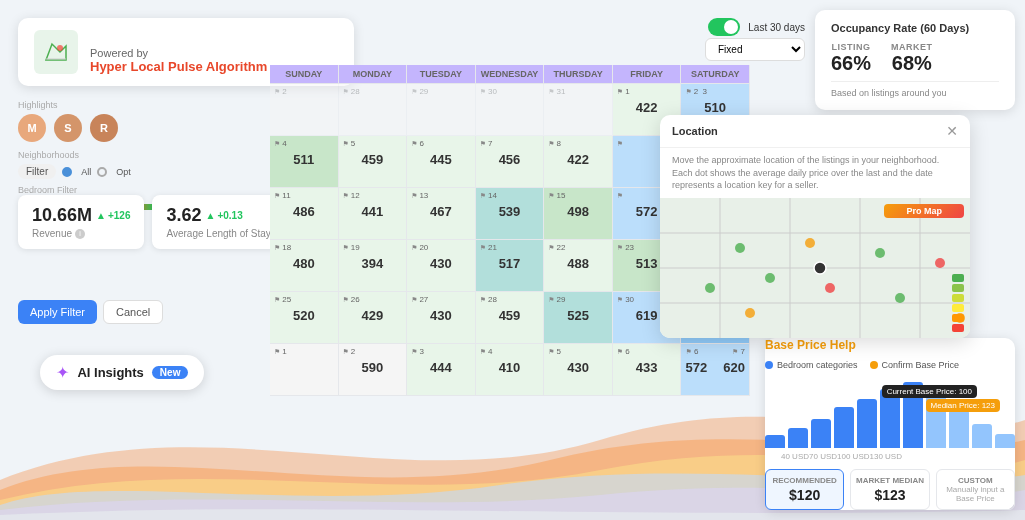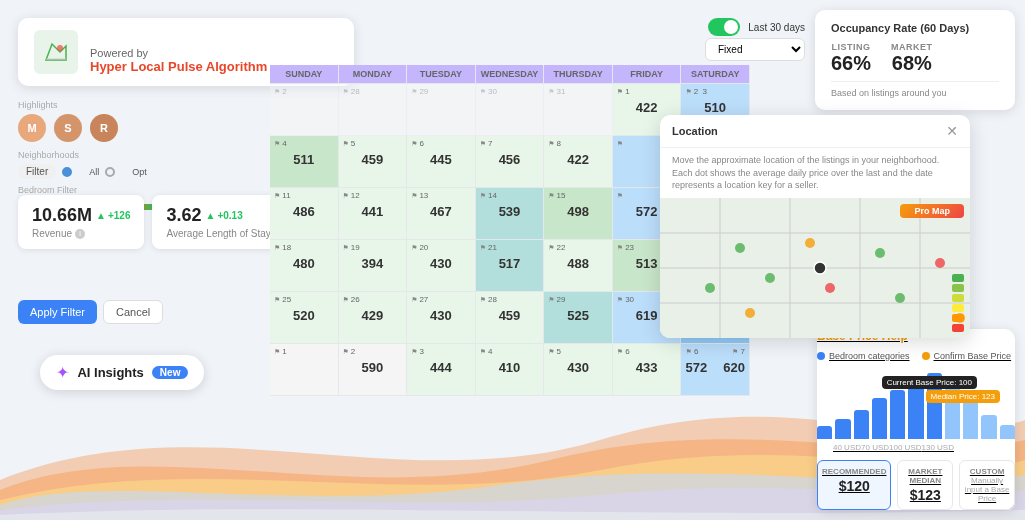--- a/index.html
+++ b/index.html
@@ -91,21 +91,21 @@
     .filter-tag {
       background: #f0f0f0;
       border-radius: 12px;
       padding: 2px 8px;
       font-size: 10px;
       color: #555;
     }
     .radio-item {
       display: flex;
       align-items: center;
-      gap: 17px;
+      gap: 9px;
       font-size: 10px;
       color: #555;
     }
     .radio-dot {
       width: 10px;
       height: 10px;
       border-radius: 50%;
       border: 2px solid #aaa;
     }
     .radio-dot.active { border-color: #4a90d9; background: #4a90d9; }
@@ -416,21 +416,21 @@
       position: relative;
       overflow: hidden;
     }
     .popup-pro-badge {
       position: absolute;
       top: 6px;
       right: 6px;
       background: linear-gradient(135deg, #f59e0b, #ef4444);
       color: white;
       border-radius: 4px;
-      padding: 2px 14px;
+      padding: 2px 22px;
       font-size: 9px;
       font-weight: 700;
     }
     .map-legend {
       position: absolute;
       right: 6px;
       bottom: 6px;
       display: flex;
       flex-direction: column;
       gap: 2px;
@@ -443,22 +443,21 @@
 
     
     .base-price-card {
       position: absolute;
       bottom: 10px;
       right: 10px;
       background: white;
       border-radius: 10px;
       box-shadow: 0 2px 12px rgba(0,0,0,0.12);
       z-index: 10;
-      width: 198px;
-      text-decoration: underline;
+      width: 250px;
     }
     .bp-title {
       font-size: 12px;
       font-weight: 700;
       color: #f59e0b;
       margin-bottom: 8px;
     }
     .bp-legend-row {
       display: flex;
       gap: 12px;

